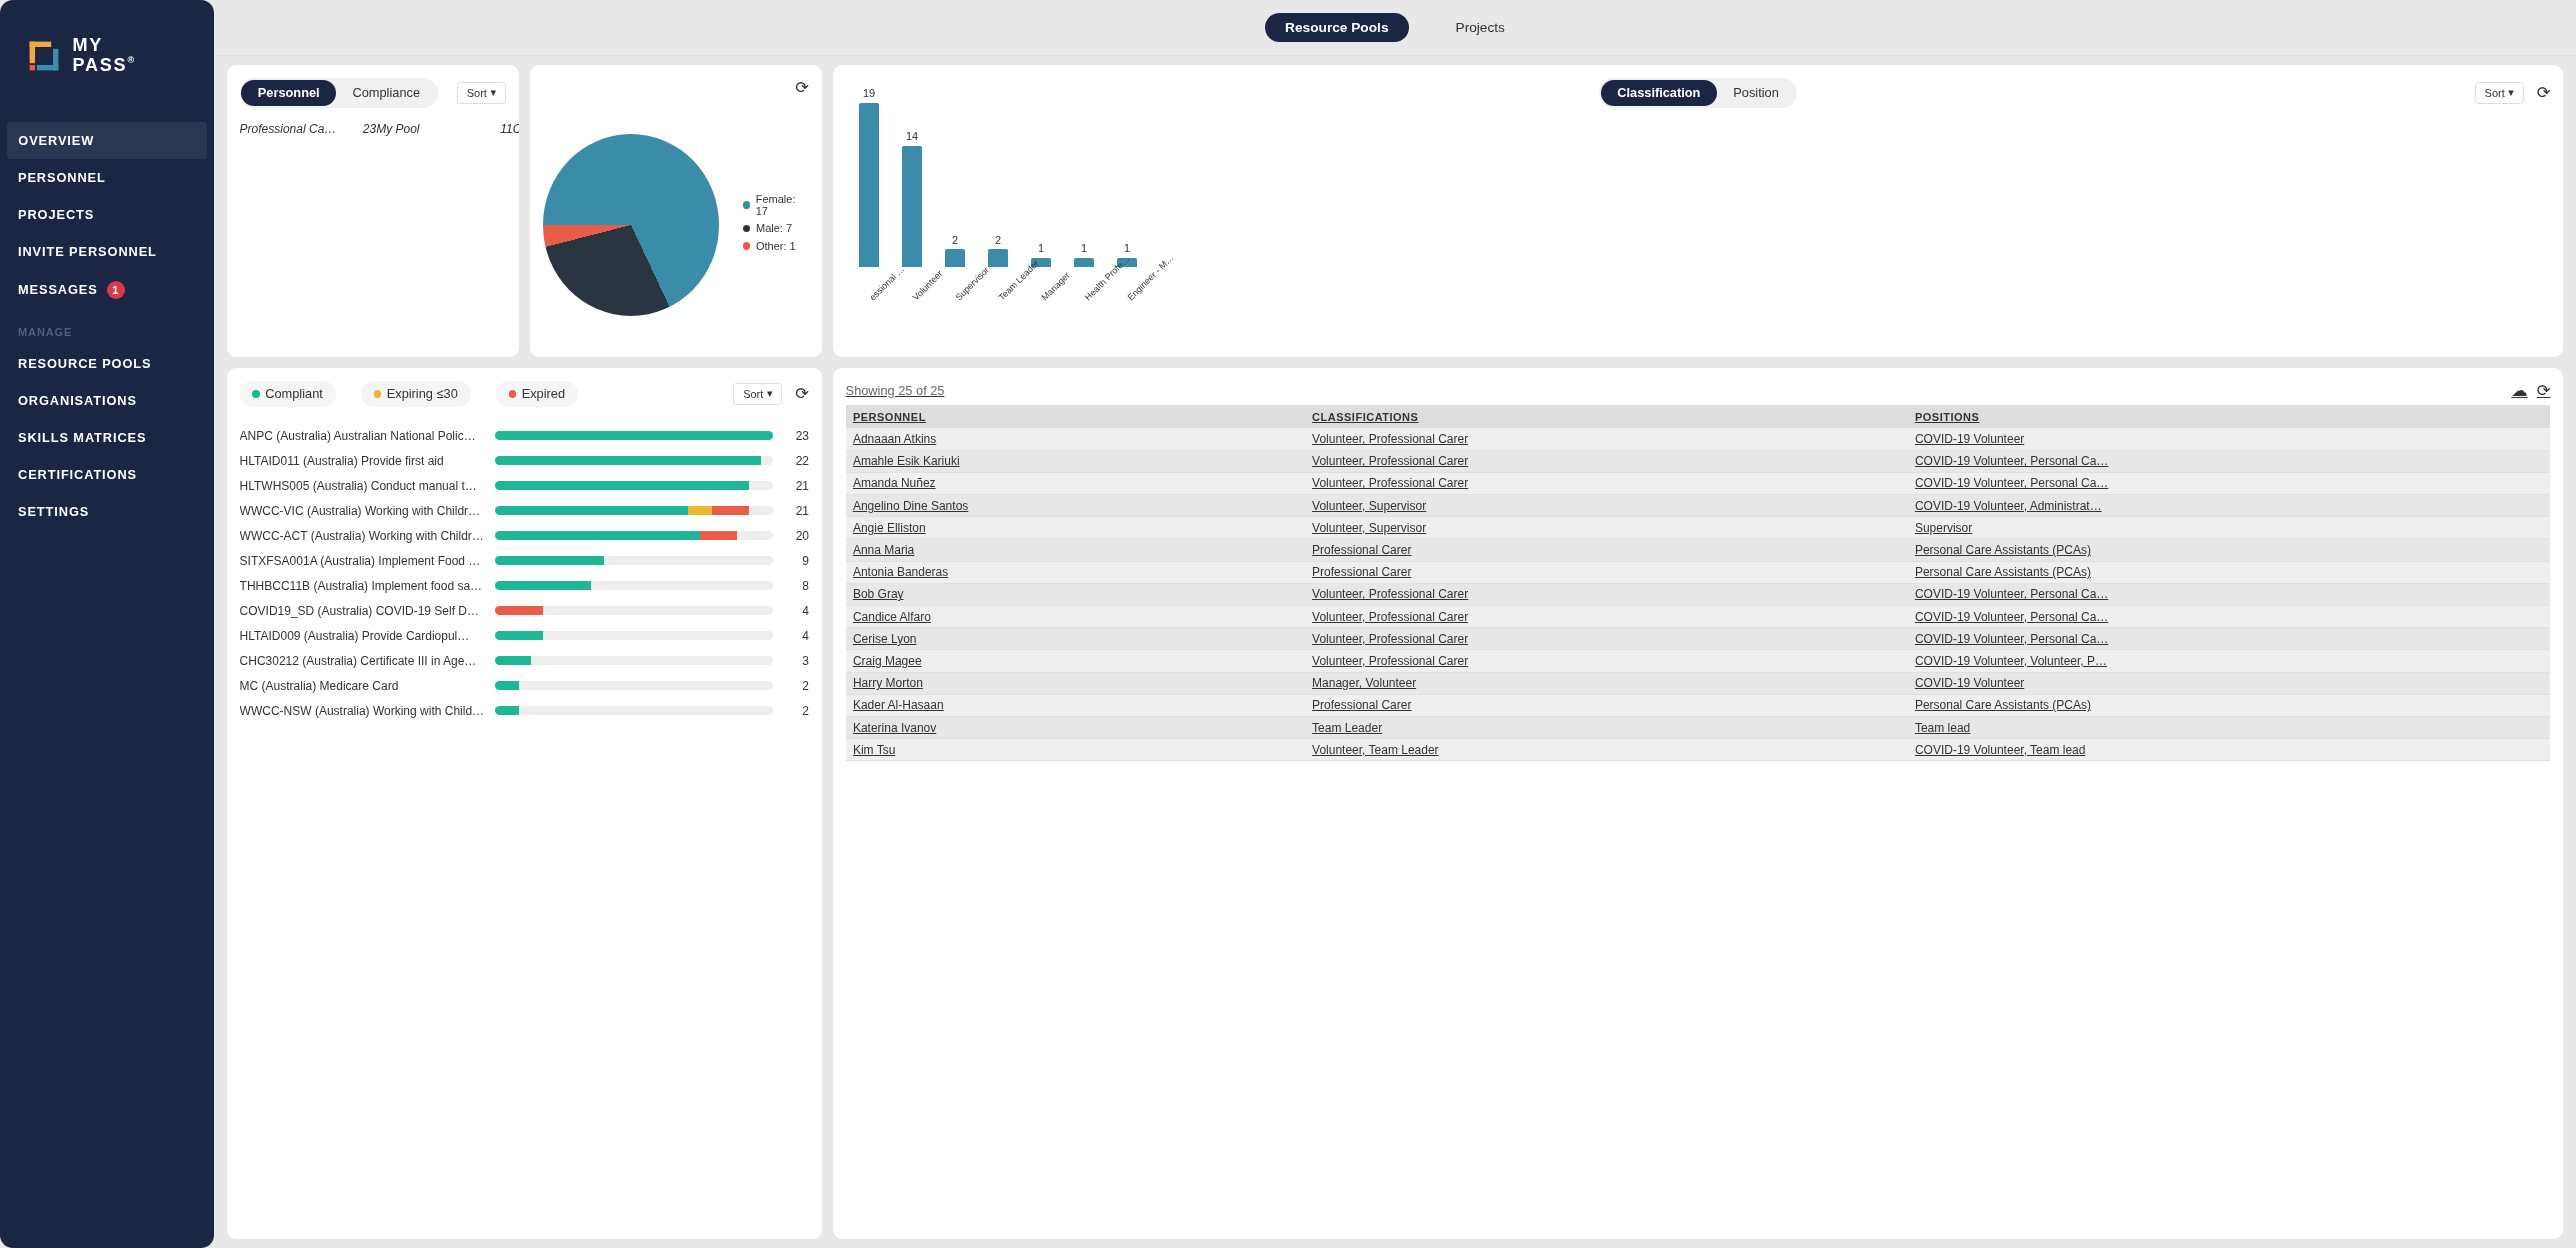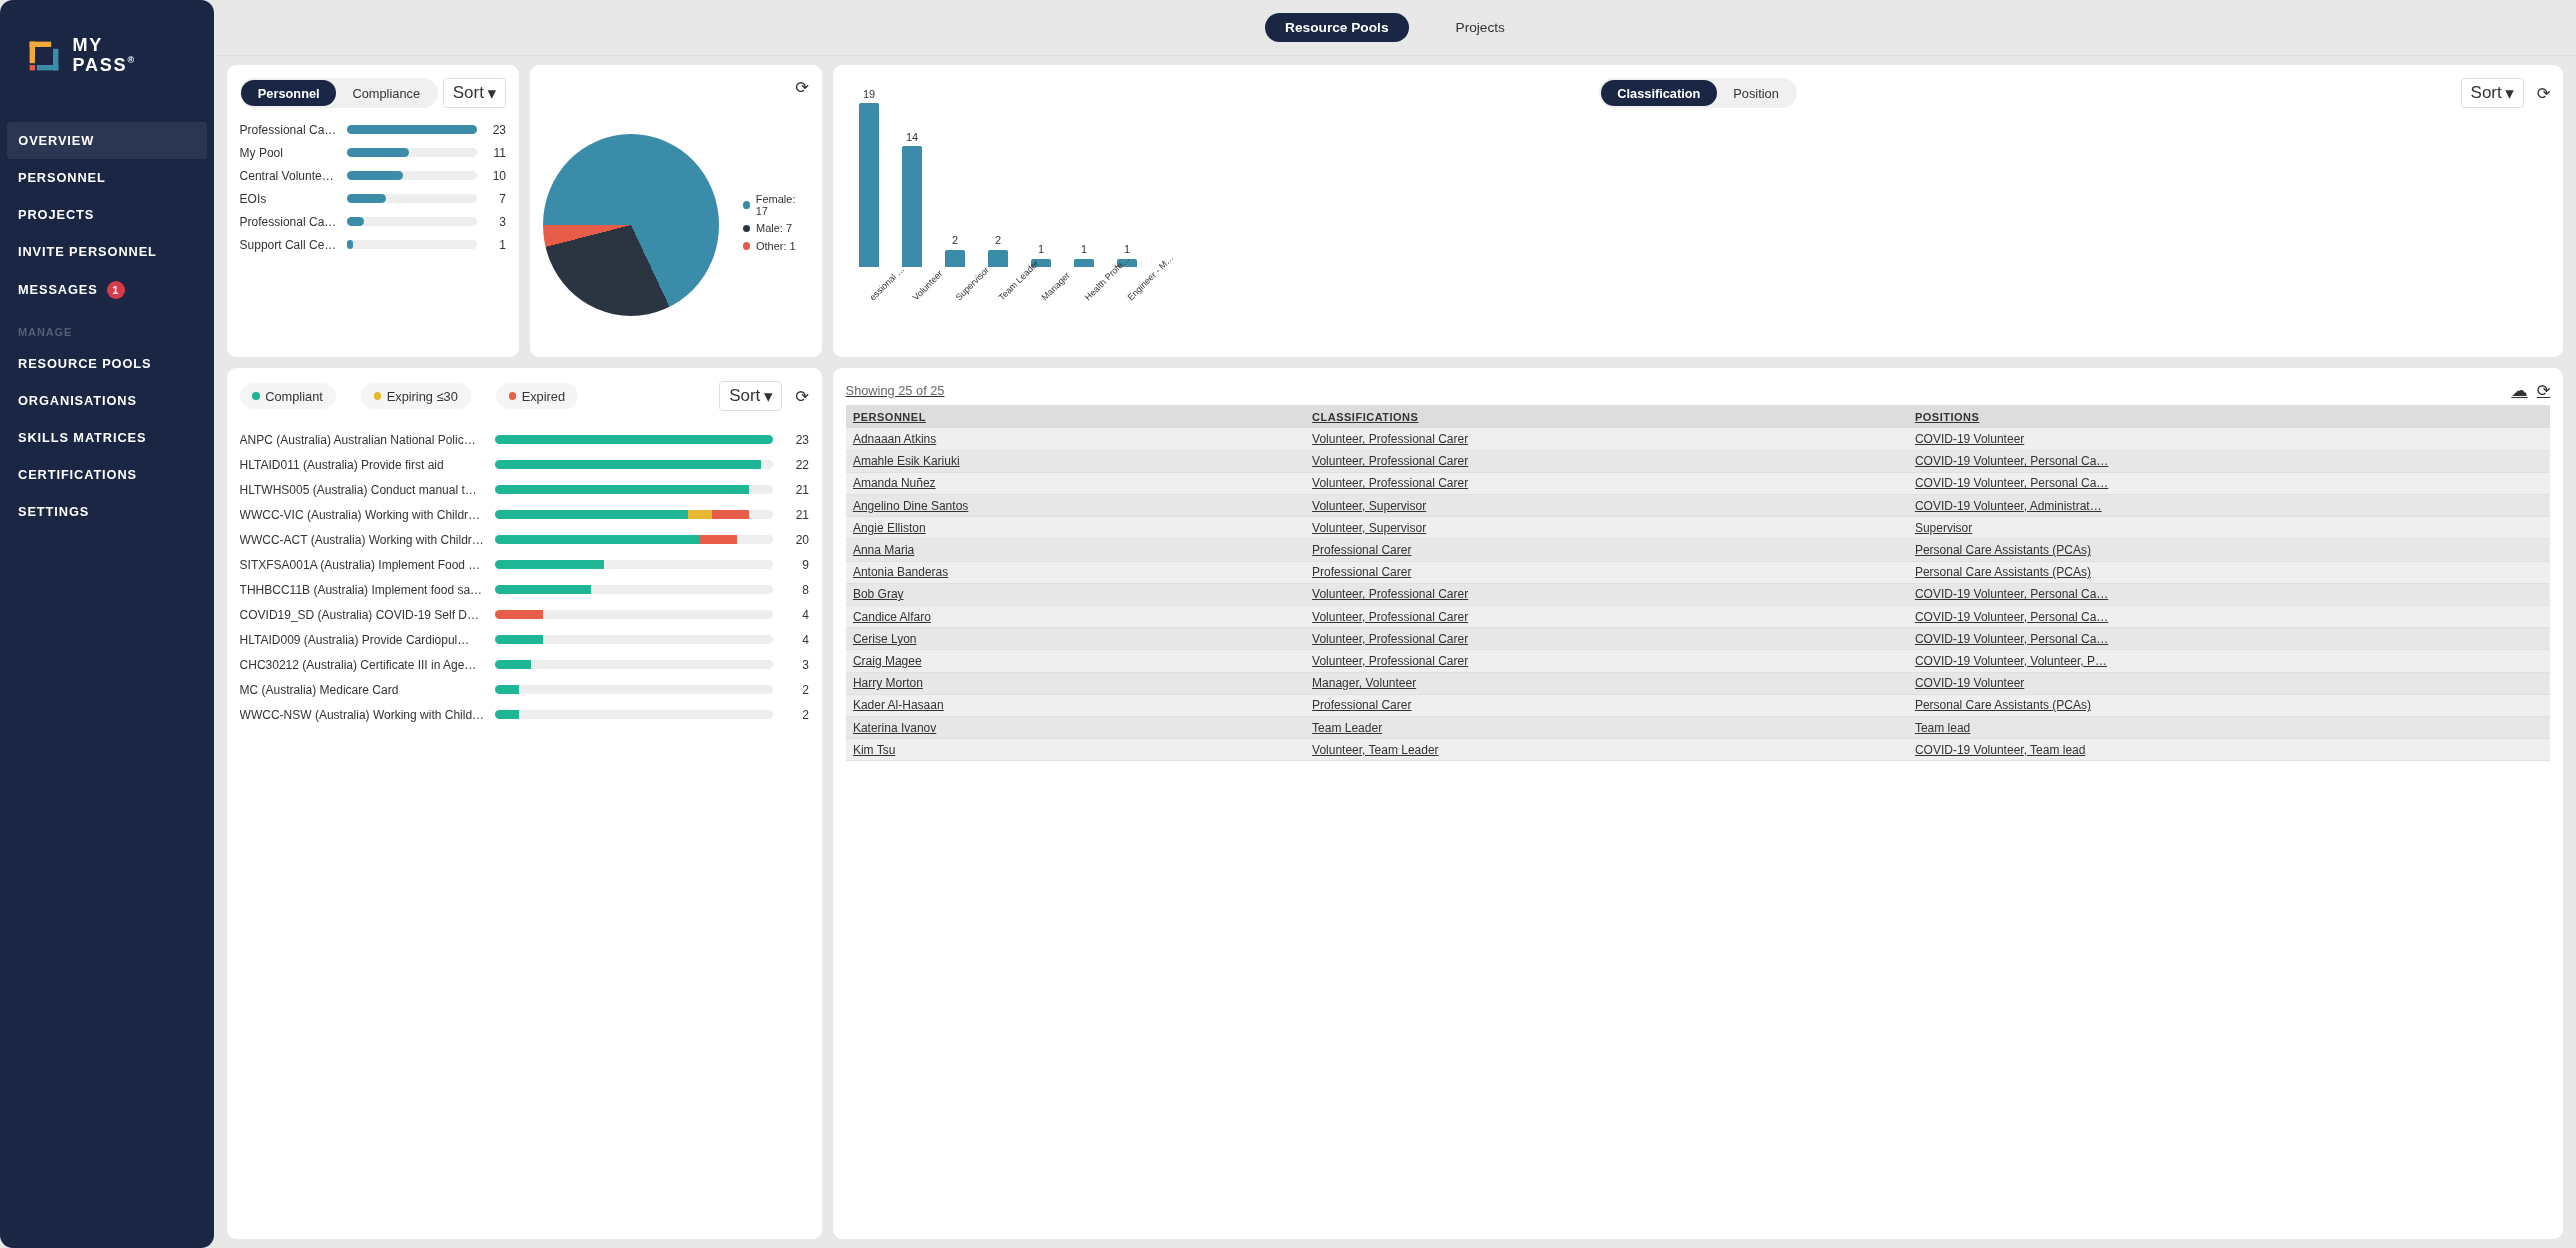--- a/index.html
+++ b/index.html
@@ -19,22 +19,22 @@
 .pill-tabs { display: flex; gap: 27px; align-items: center; }
 .pill-tab { padding: 7.3px 20px; border-radius: 18px; font-size: 13.7px; cursor: pointer; }
 .pill-tab.active { background: #1a2644; color: #fff; font-weight: 600; }
 .content { flex: 1; padding: 9px 12.8px; display: grid; grid-template-columns: 292px 292px 1fr; grid-template-rows: 292px 1fr; gap: 11px; overflow: hidden; }
 .card { background: #fff; border-radius: 9px; padding: 12.8px; overflow: hidden; display: flex; flex-direction: column; }
 .card-header { display: flex; align-items: center; justify-content: space-between; margin-bottom: 9px; }
 .toggle-pills { display: flex; background: #f0f0f0; border-radius: 18px; padding: 1.8px; }
 .toggle-pill { padding: 5.5px 16.4px; border-radius: 16.4px; font-size: 12.8px; cursor: pointer; }
 .toggle-pill.active { background: #1a2644; color: #fff; font-weight: 600; }
 .icon-btn { cursor: pointer; font-size: 16.4px; color: #333; }
-.sort-btn { font-size: 17px; cursor: pointer; display:flex; align-items:center; gap:3.6px; padding:3.6px 9px; border:0.9px solid #ddd; border-radius:3.6px; }
-.hbar-list { display: flex; flex-direction: column; gap: 9px; margin-top: 5.5px; }
+.sort-btn { font-size: 11px; cursor: pointer; display:flex; align-items:center; gap:3.6px; padding:3.6px 9px; border:0.9px solid #ddd; border-radius:3.6px; }
+.hbar-list { display: flex; flex-direction: row; margin-top: 5.5px; font-style: italic; }
 .hbar-row { display: flex; align-items: center; gap: 7.3px; font-size: 12px; }
 .hbar-label { width: 100px; white-space: nowrap; overflow: hidden; text-overflow: ellipsis; }
 .hbar-track { flex: 1; height: 9px; background: #eee; border-radius: 4.6px; position: relative; }
 .hbar-fill { height: 100%; background: #3a8ca8; border-radius: 4.6px; }
 .hbar-val { width: 22px; text-align: right; font-size: 12px; }
 .pie-wrap { display: flex; align-items: center; justify-content: center; gap: 24px; height: 100%; }
 .pie { width: 182px; height: 182px; border-radius: 50%; }
 .legend { font-size: 11px; }
 .legend-item { display: flex; align-items: center; gap: 5.5px; margin-bottom: 5.5px; }
 .legend-dot { width: 7.3px; height: 7.3px; border-radius: 50%; }

